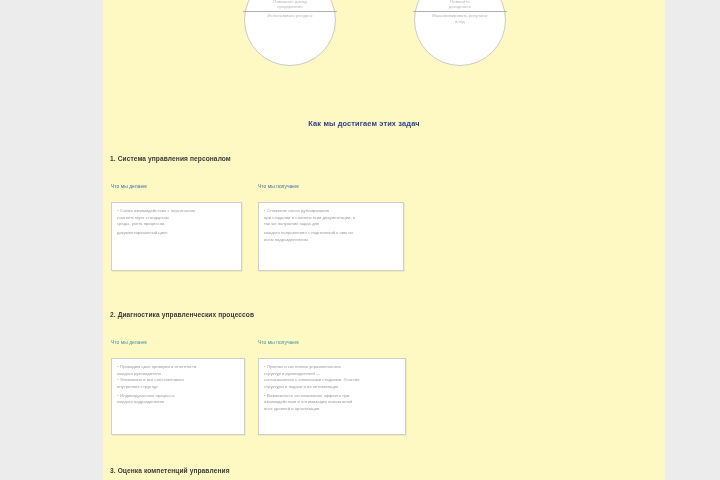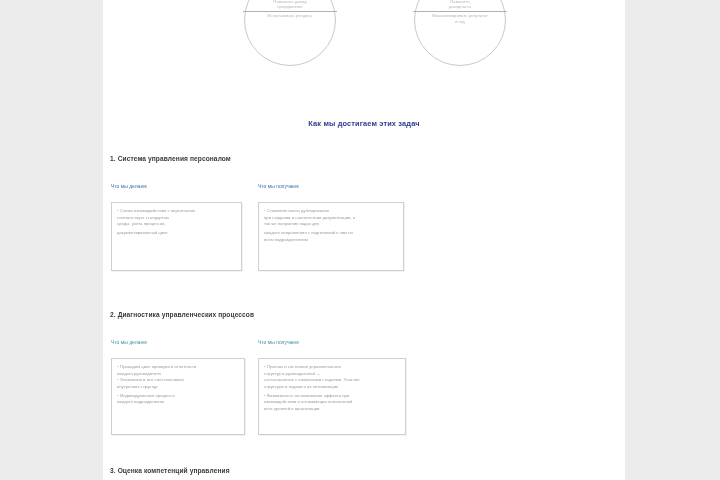--- a/index.html
+++ b/index.html
@@ -13,23 +13,23 @@
     font-family: "Liberation Sans", sans-serif;
     overflow: hidden;
     position: relative;
   }
 
   
   #page-sheet {
     position: absolute;
     left: 103px;
     top: 0;
-    width: 522px;
+    width: 562px;
     height: 480px;
-    background: #ffffff;
+    background: #fef9c3;
     overflow: hidden;
   }
 
   
   .diagram-band {
     position: absolute;
     left: 0;
     top: -60px;
     width: 522px;
     height: 128px;

